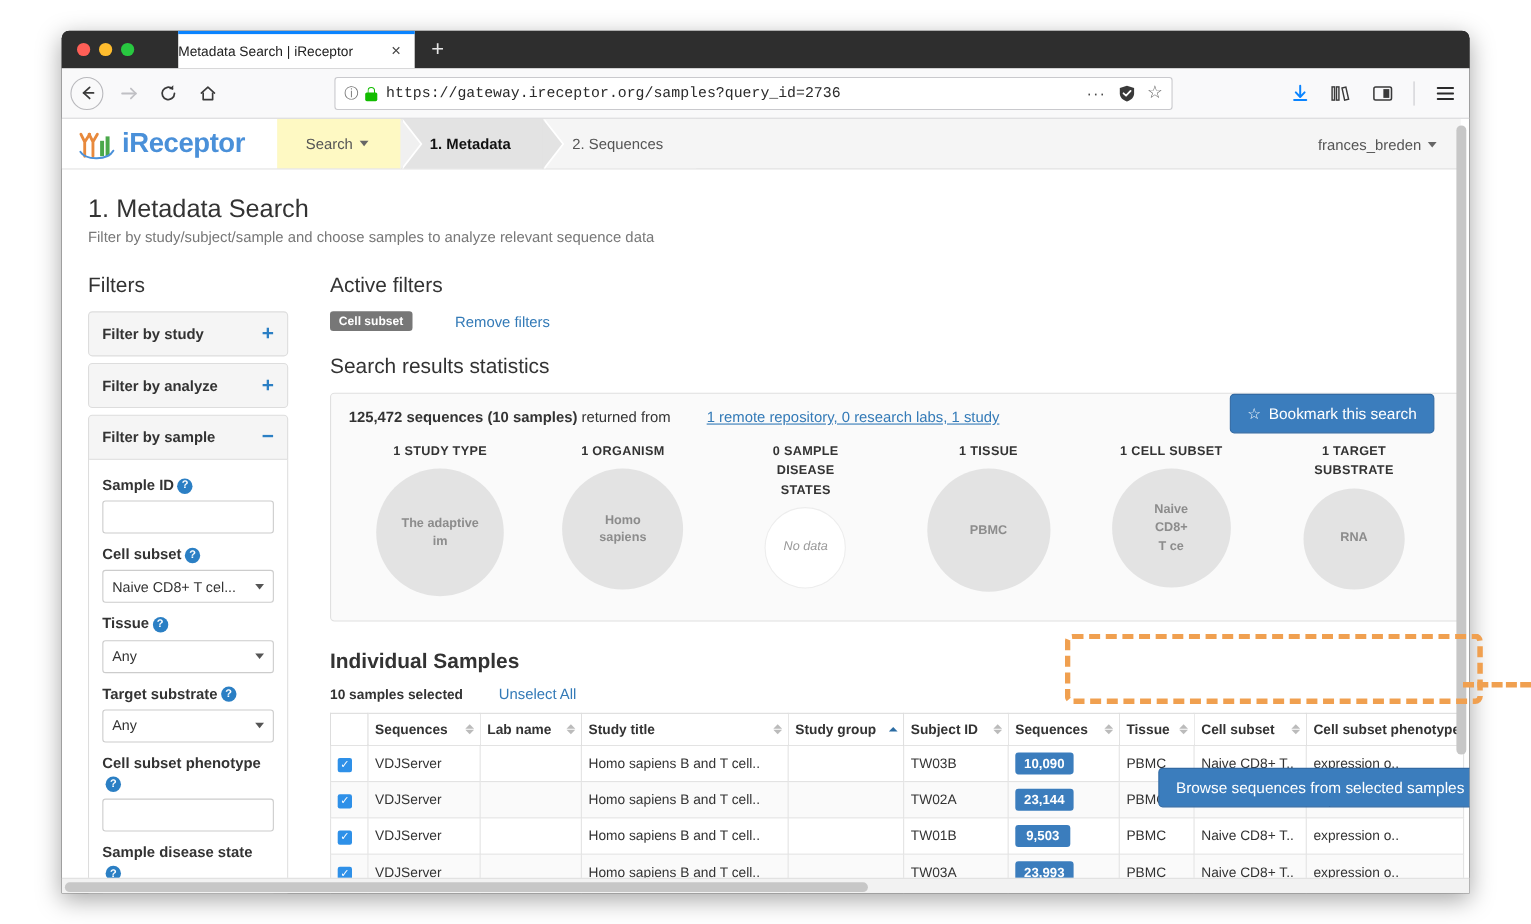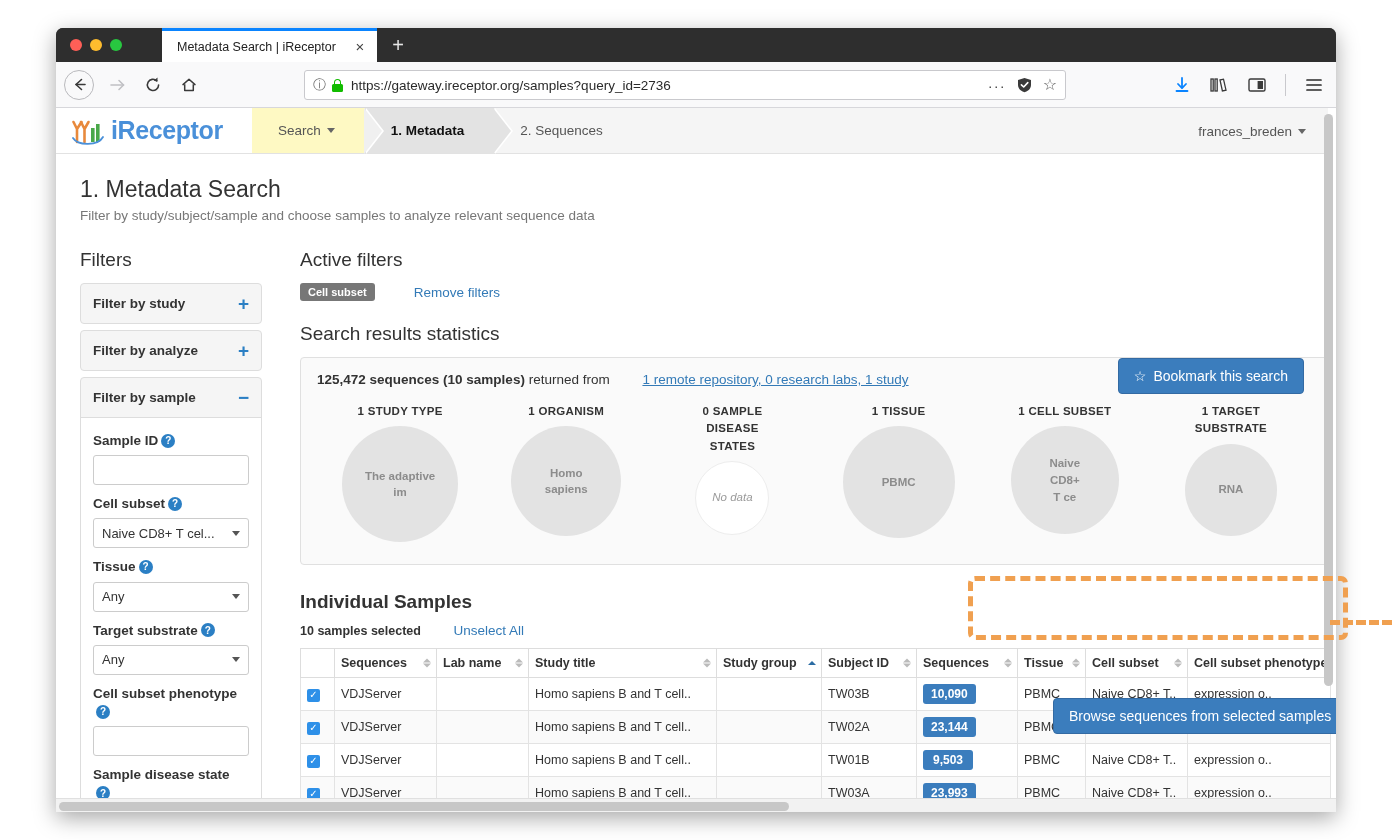--- a/index.html
+++ b/index.html
@@ -37,21 +37,20 @@
     position: absolute;
     left: 106px; top: 0;
     width: 215px; height: 34px;
     background: #fff;
     border-top: 3px solid #0a84ff;
     display: flex; align-items: center;
   }
   .tab-title {
     flex: 1;
     font-size: 12.5px; color: #222;
-    padding-left: 15px;
     white-space: nowrap; overflow: hidden; text-overflow: ellipsis;
   }
   .tab-close {
     width: 26px; height: 26px;
     display: flex; align-items: center; justify-content: center;
     font-size: 15px; color: #444; line-height: 1;
     margin-right: 4px;
   }
   .newtab {
     position: absolute; left: 330px; top: 5px;
@@ -86,21 +85,21 @@
     background: #fff;
     border: 1px solid #c9c9cd;
     border-radius: 3px;
     display: flex; align-items: center;
     padding: 0 8px;
   }
   .url-info { color: #737373; font-size: 13px; margin-right: 6px; }
   .lock { width: 11px; height: 13px; position: relative; margin-right: 8px; }
   .lock .body { position: absolute; bottom: 0; width: 11px; height: 8px; background: #12bc00; border-radius: 1.5px; }
   .lock .shackle { position: absolute; top: 0; left: 2px; width: 7px; height: 7px; border: 1.6px solid #12bc00; border-bottom: none; border-radius: 4px 4px 0 0; }
-  .url-text { flex: 1; font-size: 13.5px; color: #2a2a2a; white-space: nowrap; }
+  .url-text { flex: 1; font-size: 13.5px; color: #2a2a2a; white-space: nowrap; font-family: Liberation Mono, monospace; }
   .url-right { display: flex; align-items: center; gap: 11px; }
   .dots-icon { color: #4a4a4a; font-size: 15px; letter-spacing: 1px; line-height: 1; }
   .shield-icon { width: 15px; height: 16px; }
   .star-icon { color: #5a5a5a; font-size: 16px; line-height: 1; }
 
   .toolbar-right {
     position: absolute; right: 12px; top: 0; height: 46px;
     display: flex; align-items: center; gap: 18px;
   }
   .tb-ico { display: flex; align-items: center; justify-content: center; }

